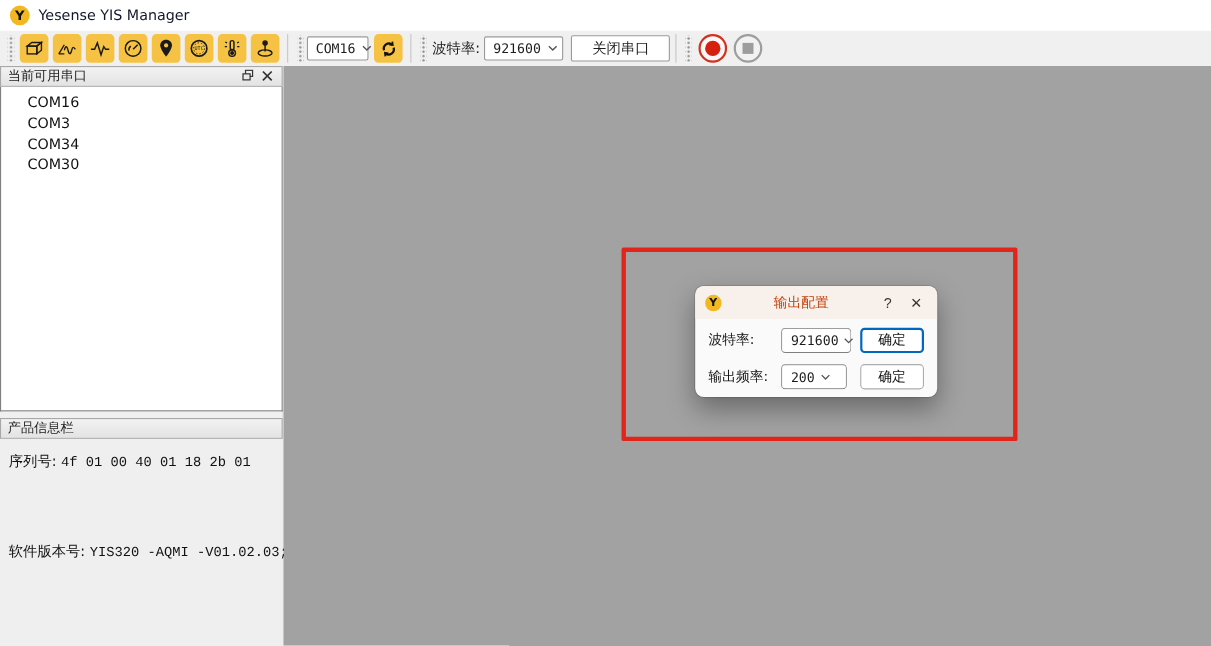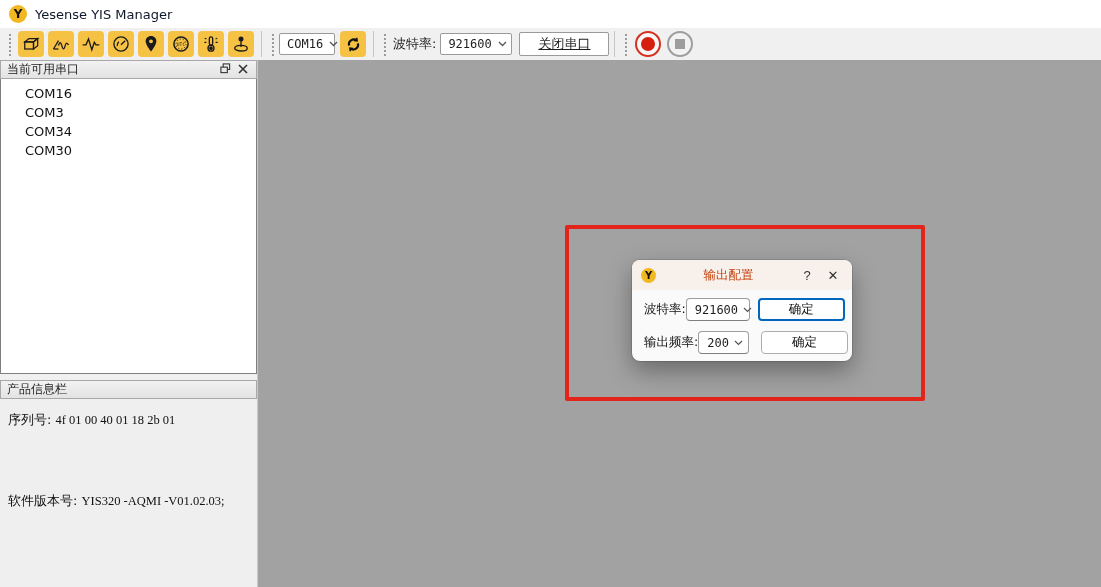--- a/index.html
+++ b/index.html
@@ -19,58 +19,58 @@
 
   
   .toolbar { height:32px; background:#f0f0f0; display:flex; align-items:center; padding:0 4px; flex:0 0 auto; }
   .grip { width:6px; height:24px; margin:0 3px; background-image:radial-gradient(#9a9a9a 1px, transparent 1.2px); background-size:4px 4px; background-position:1px 1px; }
   .tsep { width:1px; height:26px; background:#c6c6c6; margin:0 5px; }
   .tool-btn { width:26px; height:26px; margin:0 2px; border:none; border-radius:4px; background:#f6c243; display:flex; align-items:center; justify-content:center; cursor:pointer; padding:0; }
   .tool-btn svg { display:block; }
   .combo { height:22px; background:#fff; border:1px solid #9a9a9a; border-radius:2px; display:inline-flex; align-items:center; padding:0 4px 0 7px; font-family:"DejaVu Sans Mono","Liberation Mono",monospace; font-size:12px; cursor:pointer; }
   .combo .chev { margin-left:6px; display:flex; }
   .tb-label { margin:0 4px 0 2px; color:#1d1d1d; }
-  .btn-plain { height:24px; background:#fff; border:1px solid #9a9a9a; border-radius:2px; padding:0 18px; font-size:13px; color:#1d1d1d; cursor:pointer;text-decoration:underline; }
+  .btn-plain { height:24px; background:#fff; border:1px solid #9a9a9a; border-radius:2px; padding:0 18px; font-size:13px; color:#1d1d1d; cursor:pointer; }
   .rec-btn { width:26px; height:26px; border-radius:50%; background:#f7f7f7; border:2px solid #d3301f; margin:0 3px; display:flex; align-items:center; justify-content:center; cursor:pointer; padding:0; }
   .rec-btn .dot { width:14px; height:14px; border-radius:50%; background:#d6200f; }
   .stop-btn { width:26px; height:26px; border-radius:50%; background:#f2f2f2; border:2px solid #9d9d9d; margin:0 3px; display:flex; align-items:center; justify-content:center; cursor:pointer; padding:0; }
   .stop-btn .sq { width:10px; height:10px; background:#9d9d9d; }
 
   
   .body-row { flex:1 1 auto; display:flex; min-height:0; }
   .dock { width:258px; flex:0 0 auto; background:#f0f0f0; display:flex; flex-direction:column; border-right:1px solid #c9c9c9; }
   .panel-header { height:19px; background:linear-gradient(#f2f2f2,#e3e3e3); border:1px solid #a8a8a8; display:flex; align-items:center; padding:0 4px 0 6px; font-size:12px; color:#222; flex:0 0 auto; }
   .panel-header .sp { flex:1; }
   .ph-btn { width:18px; height:15px; border:none; background:transparent; display:flex; align-items:center; justify-content:center; cursor:pointer; padding:0; color:#333; }
   .ports-list { height:295px; flex:0 0 auto; background:#fff; border:1px solid #7f7f7f; border-top:none; overflow:hidden; padding-top:5px; }
   .port-item { height:19px; line-height:19px; padding-left:24px; font-size:13px; color:#111; cursor:default; }
   .dock-gap { height:6px; flex:0 0 auto; }
   .info-body { flex:1 1 auto; background:#efefef; padding:12px 0 0 8px; font-size:13px; }
   .info-line { white-space:nowrap; color:#111; }
-  .info-line .mono { font-family:Liberation Serif, serif; font-size:12.5px; }
+  .info-line .mono { font-family:Liberation Mono, monospace; font-size:12.5px; }
   .info-line.version { margin-top:63px; }
 
   
   .workspace { flex:1 1 auto; background:#a2a2a2; position:relative; min-width:0; }
   .annotation-rect { position:absolute; left:307px; top:165px; width:360px; height:176px; border:4px solid #e2241a; border-radius:2px; pointer-events:none; }
 
   
   .dialog { position:absolute; left:374px; top:200px; width:220px; height:101px; background:#fafafa; border-radius:8px; box-shadow:0 10px 24px rgba(0,0,0,.35), 0 0 0 1px rgba(0,0,0,.12); overflow:hidden; }
   .dialog-titlebar { height:30px; background:#f8f0ea; display:flex; align-items:center; padding:0 6px 0 9px; }
   .dialog-logo { width:15px; height:15px; border-radius:50%; background:#f2b822; color:#111; display:flex; align-items:center; justify-content:center; font-weight:900; font-size:10px; margin-right:7px; }
   .dialog-title { font-size:12.5px; color:#c2410c; flex:1;text-align:center; }
   .dlg-tb-btn { width:26px; height:22px; border:none; background:transparent; font-size:13px; color:#333; cursor:pointer; display:flex; align-items:center; justify-content:center; padding:0; }
   .dialog-body { padding:8px 12px 0 12px; }
   .dlg-row { display:flex; align-items:center; height:23px; margin-bottom:10px; }
   .dlg-label { font-size:12.5px; color:#111; flex:0 0 auto; }
   .dlg-combo { height:23px; margin-left:auto; background:#fff; border:1px solid #9d9d9d; border-bottom-color:#7f7f7f; border-radius:4px; display:inline-flex; align-items:center; padding:0 5px 0 8px; font-family:"DejaVu Sans Mono","Liberation Mono",monospace; font-size:12px; cursor:pointer; }
   .dlg-combo .chev { margin-left:5px; display:flex; }
   .row-baud .dlg-combo { width:64px; }
   .row-freq .dlg-combo { width:60px; margin-right:4px; }
-  .dlg-ok { width:87px; height:23px; margin-left:8px; background:#fff; border:1px solid #adadad; border-radius:4px; font-size:12.5px; color:#111; cursor:pointer; flex:0 0 auto; }
+  .dlg-ok { width:58px; height:23px; margin-left:8px; background:#fff; border:1px solid #adadad; border-radius:4px; font-size:12.5px; color:#111; cursor:pointer; flex:0 0 auto; }
   .dlg-ok.focused { border:2px solid #0067c0; }
 </style>
 </head>
 <body>
 
 <div class="window">
 
   <div class="titlebar">
     <div class="app-logo">Y</div>
     <div class="title">Yesense YIS Manager</div>

